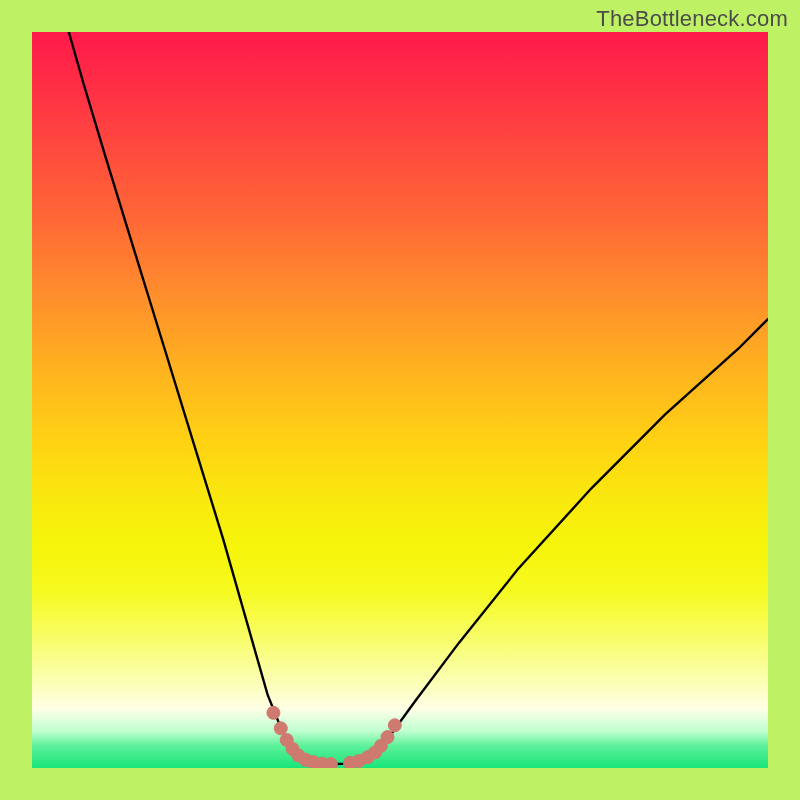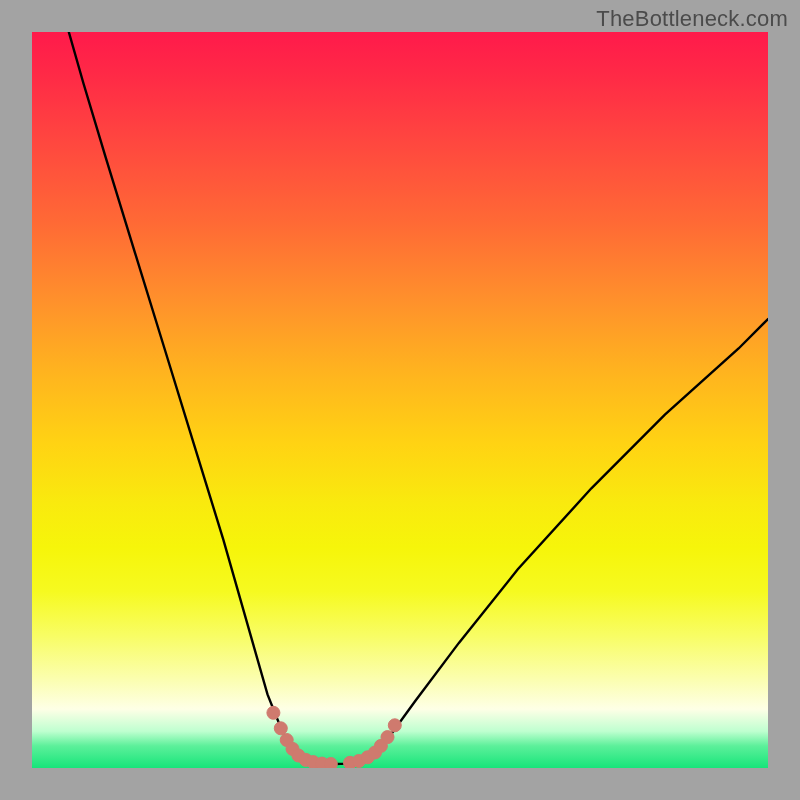--- a/index.html
+++ b/index.html
@@ -10,21 +10,21 @@
     background: #000000;
     overflow: hidden;
     font-family: Arial, Helvetica, sans-serif;
   }
   .frame {
     position: absolute;
     top: 0;
     left: 0;
     width: 800px;
     height: 800px;
-    background: #a3a3a3;
+    background: #bef264;
   }
   .plot-area {
     position: absolute;
     top: 32px;
     left: 32px;
     width: 736px;
     height: 736px;
     overflow: hidden;
   }
   .gradient-bg {

